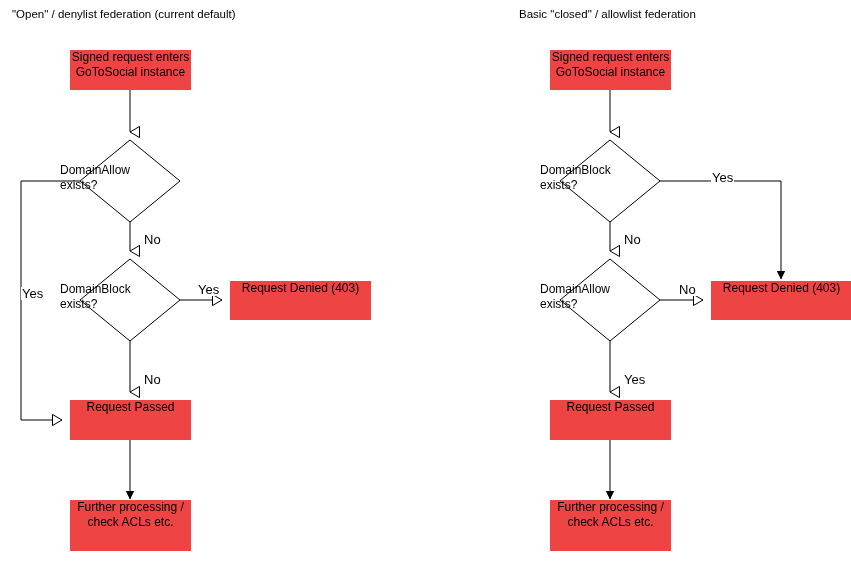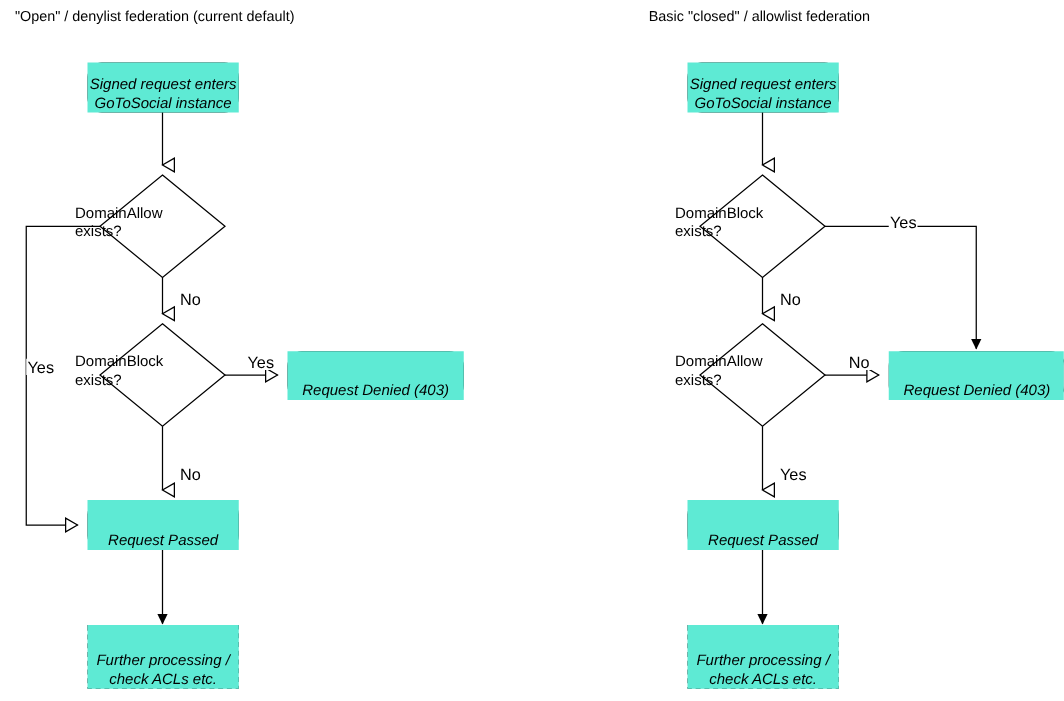--- a/index.html
+++ b/index.html
@@ -24,28 +24,27 @@
     position: absolute;
     font-size: 11.5px;
     color: #000000;
     white-space: nowrap;
     line-height: 13px;
   }
   .node {
     position: absolute;
     box-sizing: border-box;
     display: flex;
-    align-items: flex-end;
+    align-items: flex-start;
     justify-content: center;
     text-align: center;
     font-size: 12px;
     color: #000000;
     line-height: 15px;
-    background: #5eead4;
-    font-style: italic;
+    background: #ef4444;
   }
   .node-label {
     display: block;
     white-space: pre-line;
   }
   .diamond-label {
     position: absolute;
     font-size: 12px;
     line-height: 15px;
     color: #000000;

